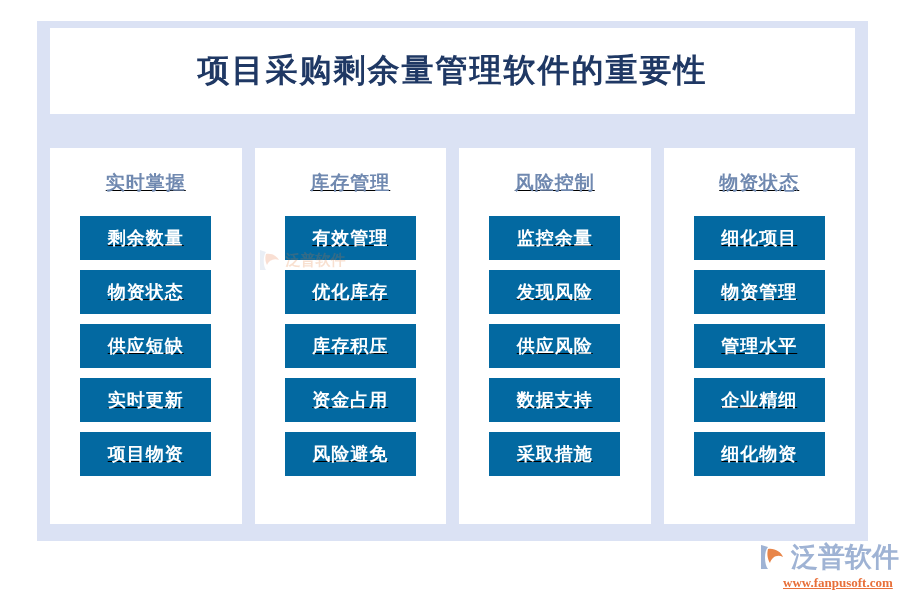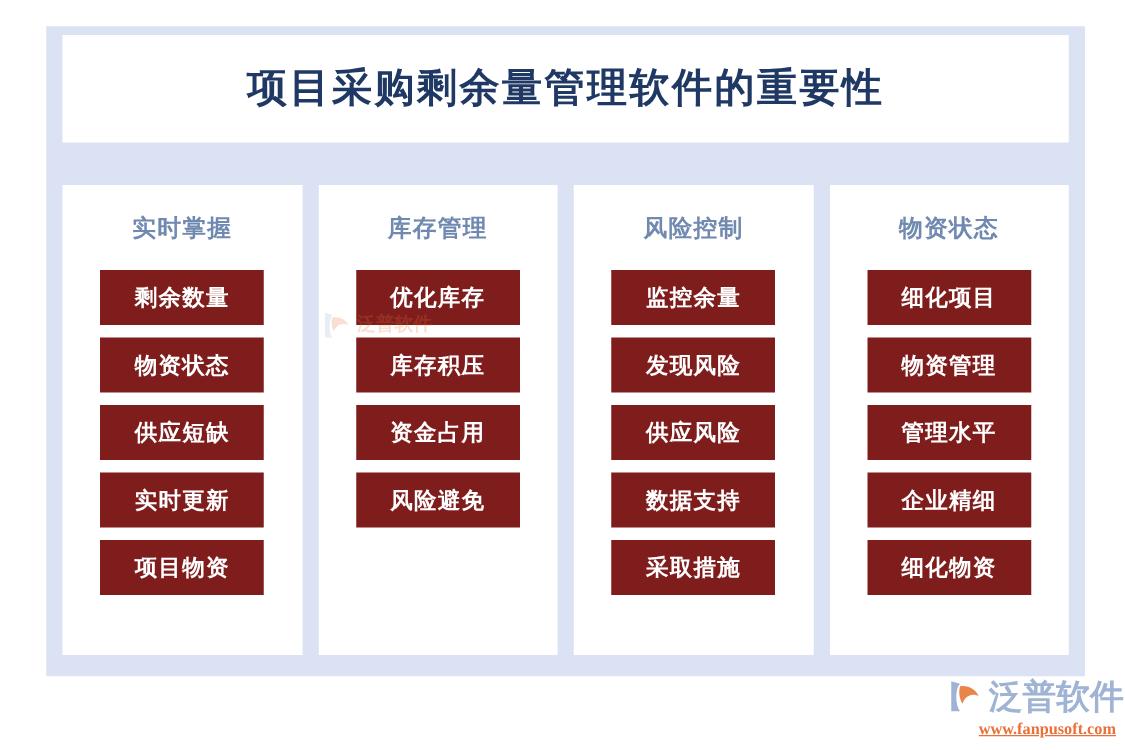--- a/index.html
+++ b/index.html
@@ -59,41 +59,42 @@
   }
   .column {
     flex: 1 1 0;
     background: #ffffff;
     display: flex;
     flex-direction: column;
     align-items: center;
     box-sizing: border-box;
     padding-top: 22px;
     position: relative;
+    text-decoration: underline;
   }
   .col-header {
     font-family: "Liberation Serif", "DejaVu Serif", serif;
     font-weight: bold;
     font-size: 19px;
     letter-spacing: 1px;
     color: #7089b0;
     margin-bottom: 20px;
     white-space: nowrap;
   }
   .item-list {
     width: 100%;
     display: flex;
     flex-direction: column;
     align-items: center;
     gap: 10px;
   }
   .item-chip {
     width: 131px;
     height: 44px;
-    background: #7f1d1d;
+    background: #0369a1;
     color: #ffffff;
     display: flex;
     align-items: center;
     justify-content: center;
     font-family: "Liberation Serif", "DejaVu Serif", serif;
     font-weight: bold;
     font-size: 18px;
     letter-spacing: 1px;
     white-space: nowrap;
     box-sizing: border-box;
@@ -184,20 +185,21 @@
   <div class="column">
     <div class="col-header">库存管理</div>
     <div class="watermark">
       <svg class="mark-svg" width="26" height="24" viewBox="0 0 26 24">
         <path d="M3 2 L3 22 L9 22 C6 18 6 8 9 4 Z" fill="#9fb3d4"></path>
         <path d="M9 6 C15 5 20 8 22 12 C17 10 12 12 10 17 C8 13 8 9 9 6 Z" fill="#e8703a"></path>
       </svg>
       <span class="wm-text">泛普软件</span>
     </div>
     <div class="item-list">
+      <div class="item-chip">有效管理</div>
       <div class="item-chip">优化库存</div>
       <div class="item-chip">库存积压</div>
       <div class="item-chip">资金占用</div>
       <div class="item-chip">风险避免</div>
     </div>
   </div>
 
   <div class="column">
     <div class="col-header">风险控制</div>
     <div class="item-list">

